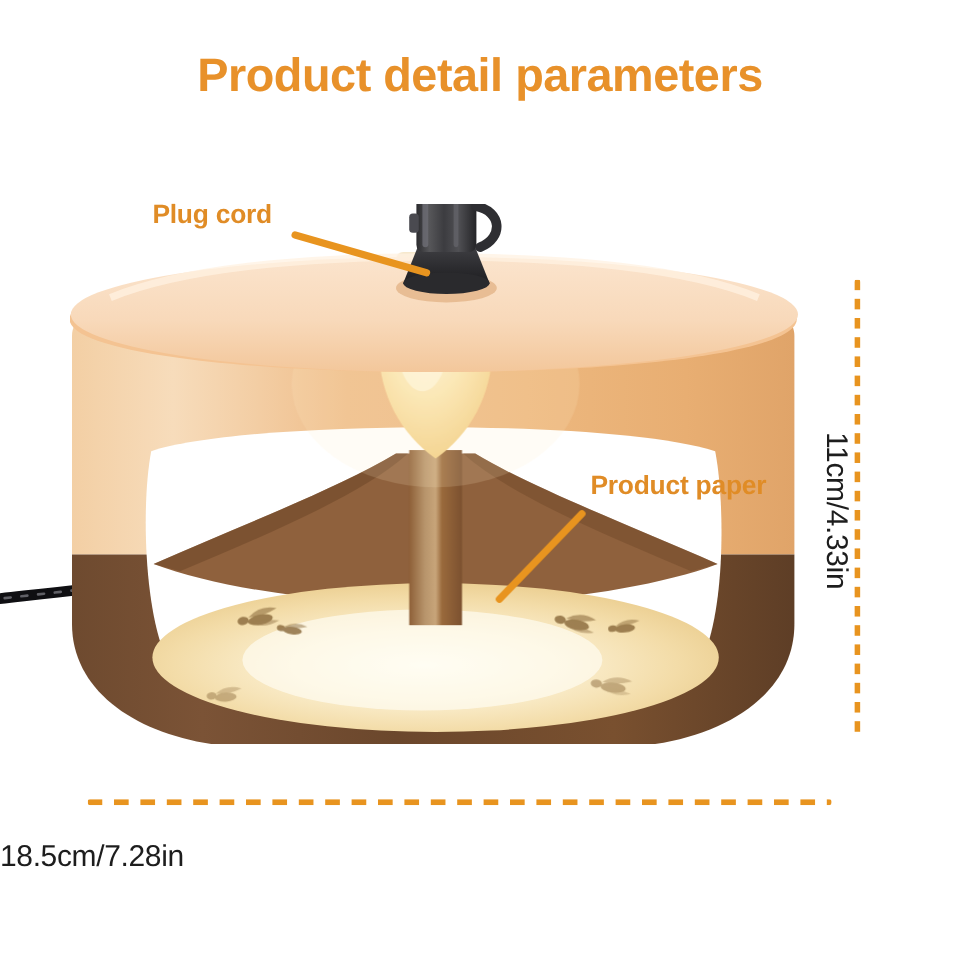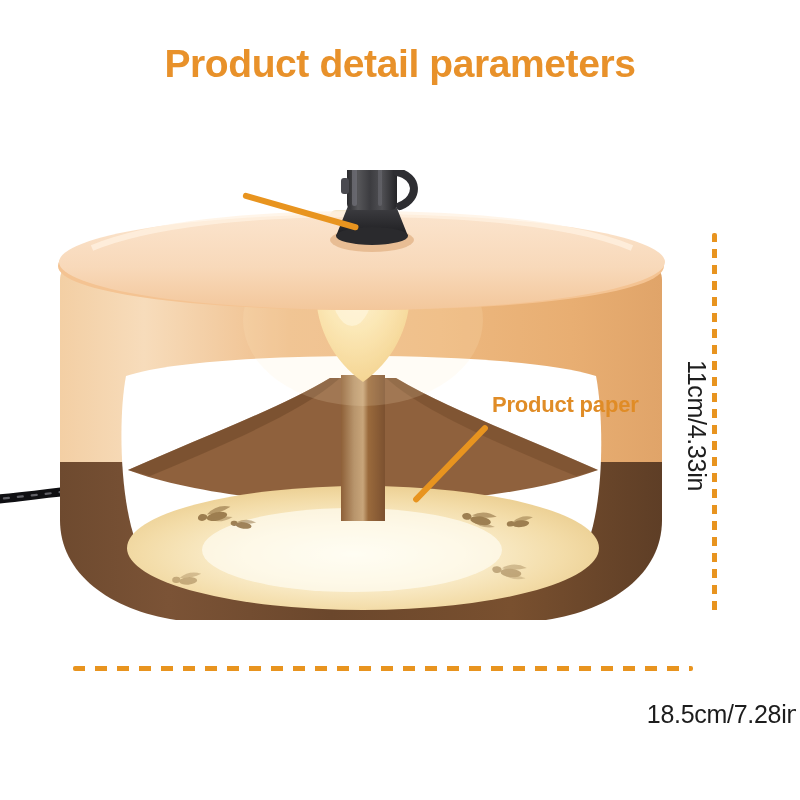--- a/index.html
+++ b/index.html
@@ -99,21 +99,21 @@
     white-space: nowrap;
     transform: rotate(90deg);
     transform-origin: left top;
     letter-spacing: -0.3px;
   }
   .dim-text-h {
     position: absolute;
     left: 0;
     top: 700px;
     width: 800px;
-    text-align: right;
+    text-align: left;
     font-size: 25px;
     color: #1d1d1d;
     letter-spacing: -0.3px;
     white-space: nowrap;
   }
 
   
   #product {
     position: absolute;
     left: 0px;
@@ -330,20 +330,21 @@
 
         <rect x="352" y="-6" width="5" height="42" rx="2.5" fill="#6E6E75" opacity="0.8"></rect>
         <rect x="378" y="-6" width="4" height="42" rx="2" fill="#6A6A71" opacity="0.6"></rect>
 
         <rect x="341" y="8" width="8" height="16" rx="3" fill="#4A4A50"></rect>
       </g>
     </svg>
   </div>
 
   <div class="leader-line" id="leader-plug-cord"></div>
+  <div class="callout-label" id="label-plug-cord">Plug cord</div>
 
   <div class="leader-line" id="leader-sticky-paper"></div>
   <div class="callout-label" id="label-sticky-paper">Product paper</div>
 
   <div class="dim-line-v"></div>
   <div class="dim-text-v">11cm/4.33in</div>
 
   <div class="dim-line-h"></div>
   <div class="dim-text-h">18.5cm/7.28in</div>
 

